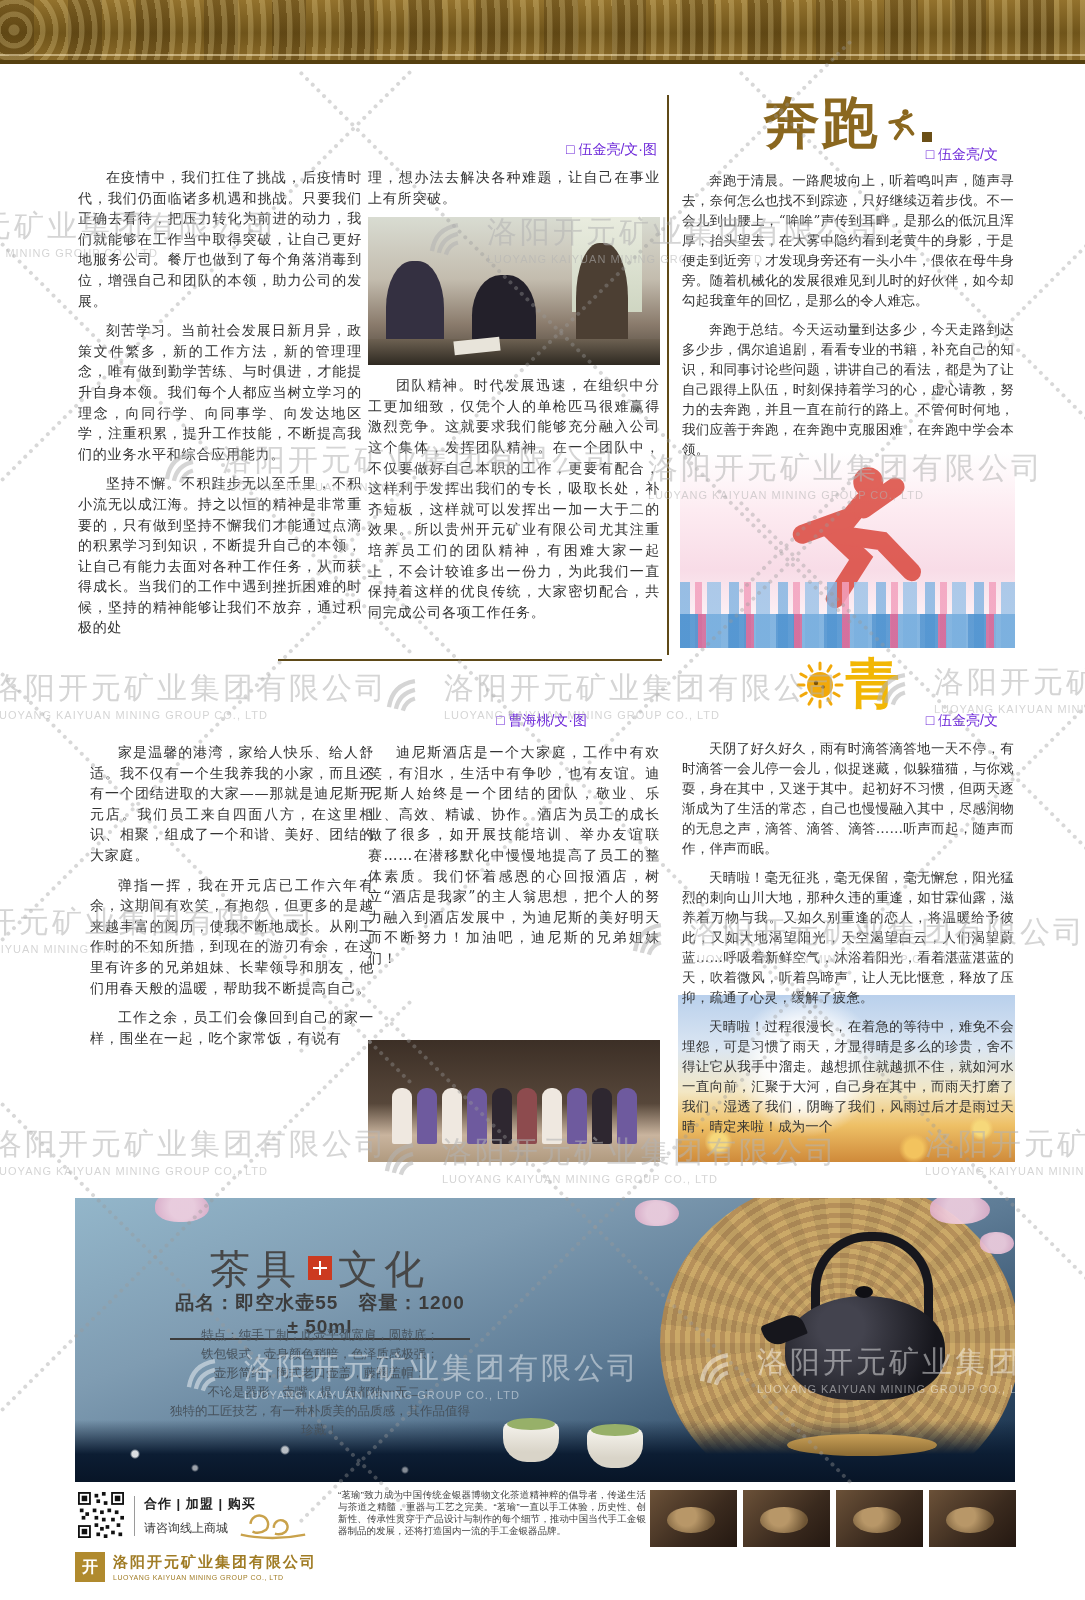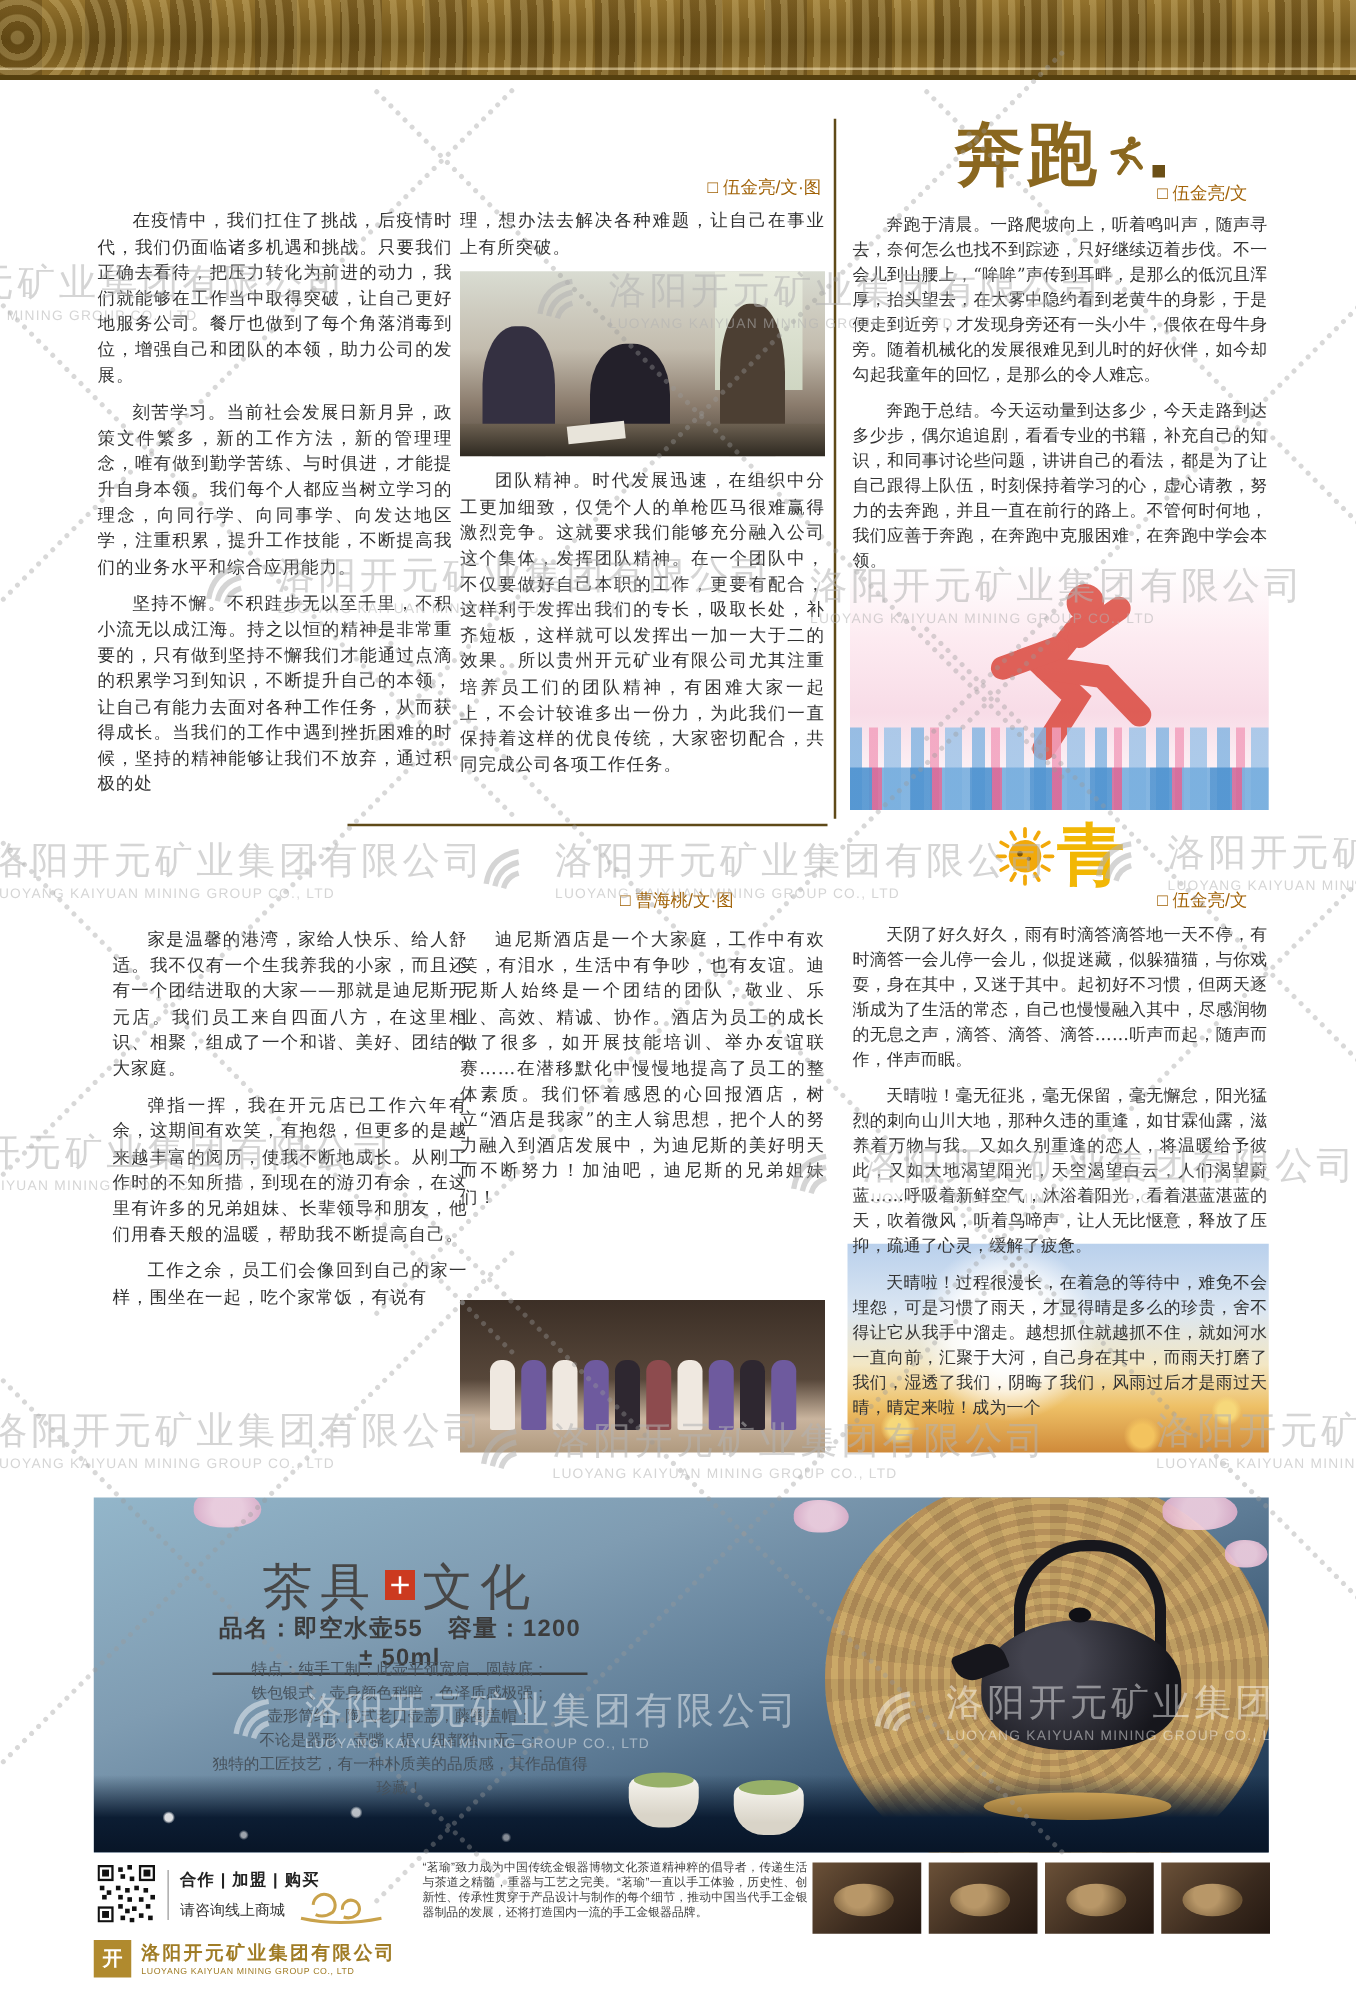--- a/index.html
+++ b/index.html
@@ -21,21 +21,21 @@
   
   .wm{position:absolute;display:flex;align-items:center;gap:10px;z-index:3;color:#b3b3b3;opacity:.55;pointer-events:none;white-space:nowrap;}
   .wm .cn{display:block;font-size:30px;letter-spacing:3px;}
   .wm .en{display:block;font-size:11px;letter-spacing:1px;}
   .wm svg{width:52px;height:52px;flex:0 0 auto;}
   .wm.light{color:#ffffff;opacity:.45;}
   
   .calt{position:absolute;z-index:2;color:#8a671f;font-family:"Liberation Serif",serif;font-weight:700;font-style:italic;}
   #a1-title{left:75px;top:88px;width:585px;text-align:center;font-size:37px;letter-spacing:7px;}
   #a3-title{left:75px;top:664px;width:585px;text-align:center;font-size:33px;letter-spacing:10px;}
-  .byline{position:absolute;z-index:2;font-size:14px;color:#a16207;}
+  .byline{position:absolute;z-index:2;font-size:14px;color:#6d28d9;}
   #a1-byline{left:75px;top:141px;width:582px;text-align:right;}
   #a2-byline{left:680px;top:146px;width:318px;text-align:right;}
   #a3-byline{left:75px;top:712px;width:512px;text-align:right;}
   #a4-byline{left:680px;top:712px;width:318px;text-align:right;}
   #a2-title{position:absolute;left:680px;top:86px;width:335px;z-index:2;text-align:center;}
   #a2-title .big{font-family:"Liberation Serif",serif;font-weight:700;font-size:56px;color:#8a671f;letter-spacing:2px;}
   #a2-title svg{width:36px;height:36px;vertical-align:baseline;margin-left:2px;}
   #a2-title .sq{display:inline-block;width:10px;height:10px;background:#6b4f17;margin-left:4px;}
   #a4-title{position:absolute;left:680px;top:648px;width:335px;z-index:2;display:flex;align-items:center;justify-content:center;gap:2px;}
   #a4-title svg{width:48px;height:48px;}

